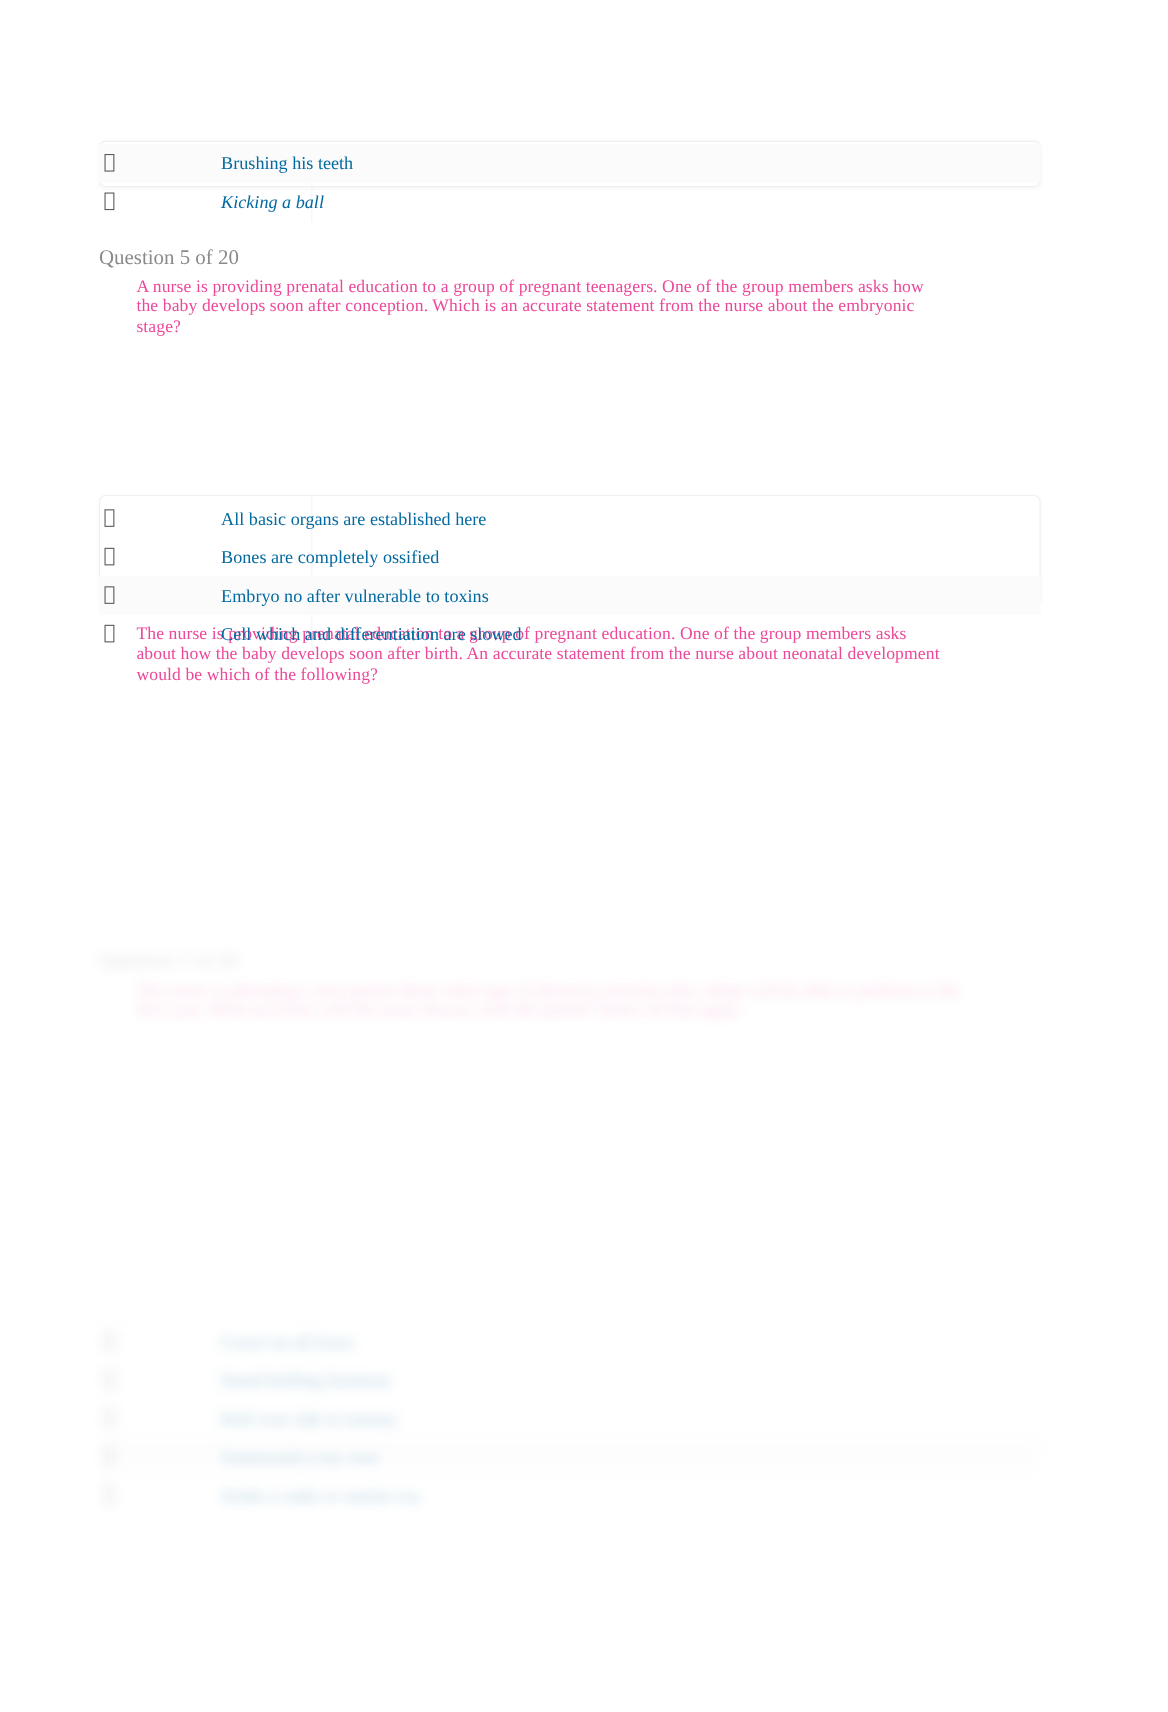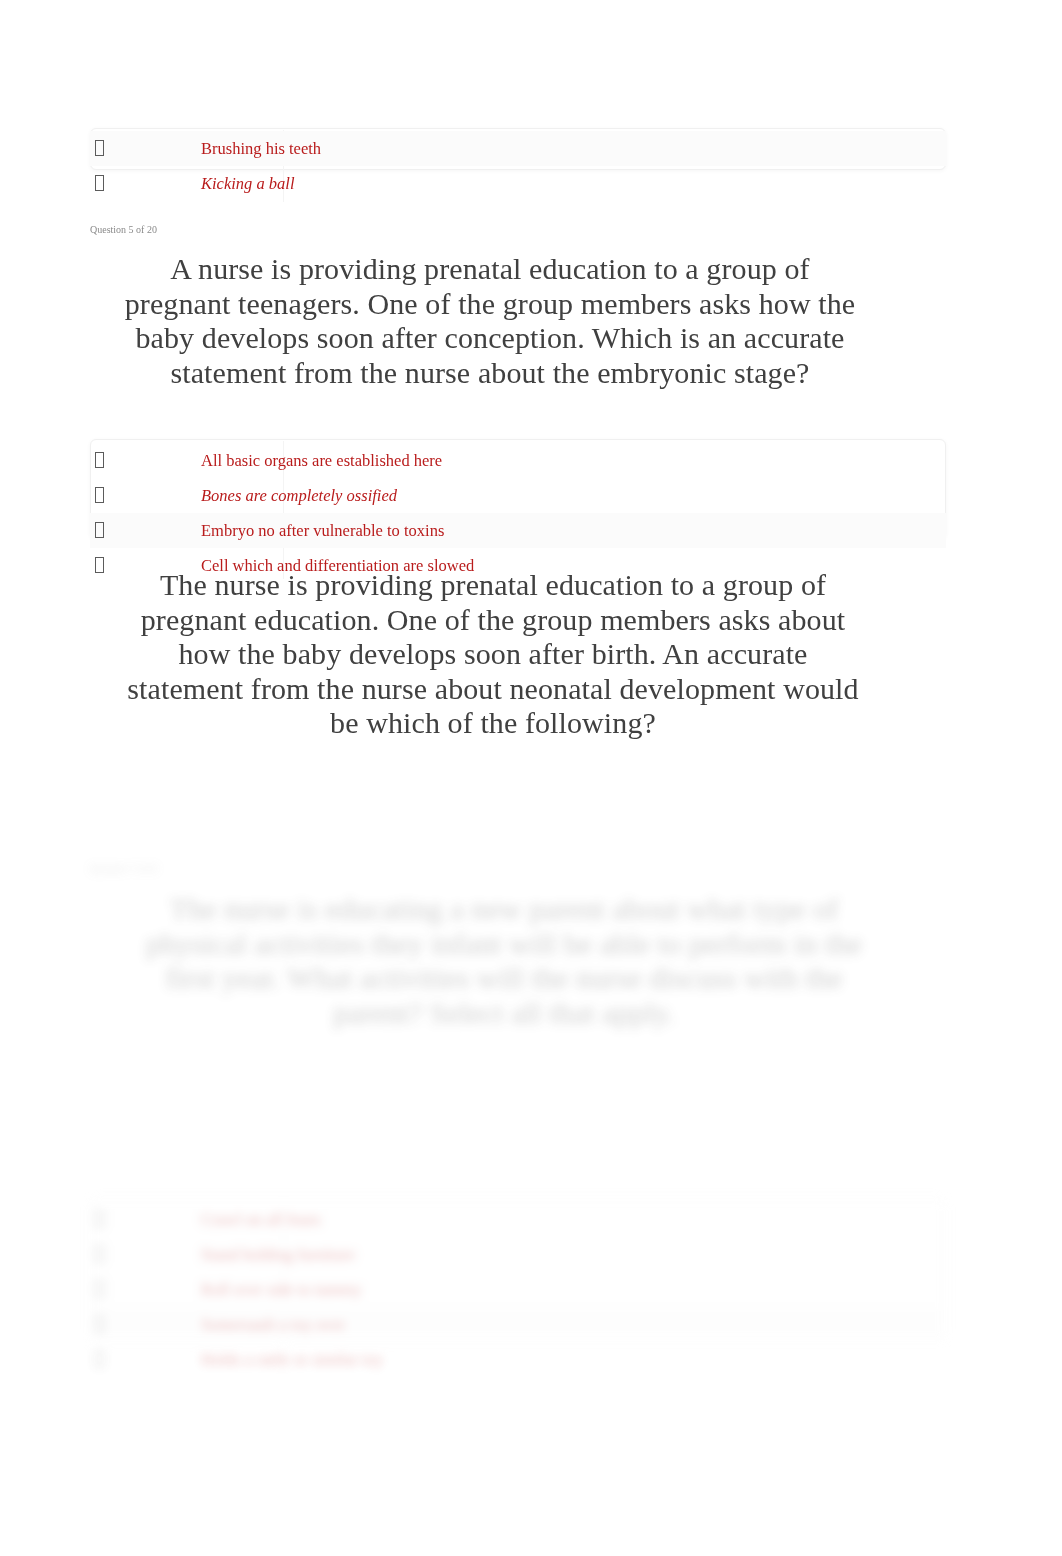--- a/index.html
+++ b/index.html
@@ -77,40 +77,39 @@
   }
   .opt-divider {
     position: absolute;
     left: 193px;
     width: 1px;
     background: #f4f4f4;
     z-index: 1;
   }
   .opt-label {
     flex: 1 1 auto;
-    color: #b91c1c;
+    color: #0369a1;
     font-size: 16.5px;
     line-height: 1.2;
     white-space: nowrap;
   }
 
   
   .q-head {
     color: #8a8a8a;
-    font-size: 10px;
+    font-size: 19px;
     line-height: 1.3;
     margin: 0;
   }
   .q-body {
-    color: #404040;
-    font-size: 30px;
+    color: #ec4899;
+    font-size: 16px;
     line-height: 1.15;
     margin: 0;
     letter-spacing: 0.1px;
-    text-align: center;
   }
 
   
   .blurred {
     filter: blur(4.6px);
     opacity: 0.30;
   }
   .blurred-strong {
     filter: blur(5.2px);
     opacity: 0.26;
@@ -139,31 +138,31 @@
   </div>
 
   <div class="col" style="top:223px;">
     <p class="q-head">Question 5 of 20</p>
   </div>
 
   <div class="col" style="top:252px; width:732px; left:124px;">
     <p class="q-body">A nurse is providing prenatal education to a group of pregnant teenagers. One of the group members asks how the baby develops soon after conception. Which is an accurate statement from the nurse about the embryonic stage?</p>
   </div>
 
-  <div class="col opt-group" style="top:369px;">
+  <div class="col opt-group" style="top:380px;">
     <div class="opt-box" style="top:0px; height:98px;"></div>
     <div class="opt-divider" style="top:2px; height:138px;"></div>
 
     <div class="opt-row" style="top:4px;">
       <span class="opt-marker"><span class="tofu"></span></span>
       <span class="opt-spacer"></span>
       <span class="opt-label">All basic organs are established here</span>
     </div>
 
-    <div class="opt-row" style="top:4px;font-style:italic;">
+    <div class="opt-row" style="top:4px;">
       <span class="opt-marker"><span class="tofu"></span></span>
       <span class="opt-spacer"></span>
       <span class="opt-label">Bones are completely ossified</span>
     </div>
 
     <div class="opt-row hl" style="top:4px;">
       <span class="opt-marker"><span class="tofu"></span></span>
       <span class="opt-spacer"></span>
       <span class="opt-label">Embryo no after vulnerable to toxins</span>
     </div>

